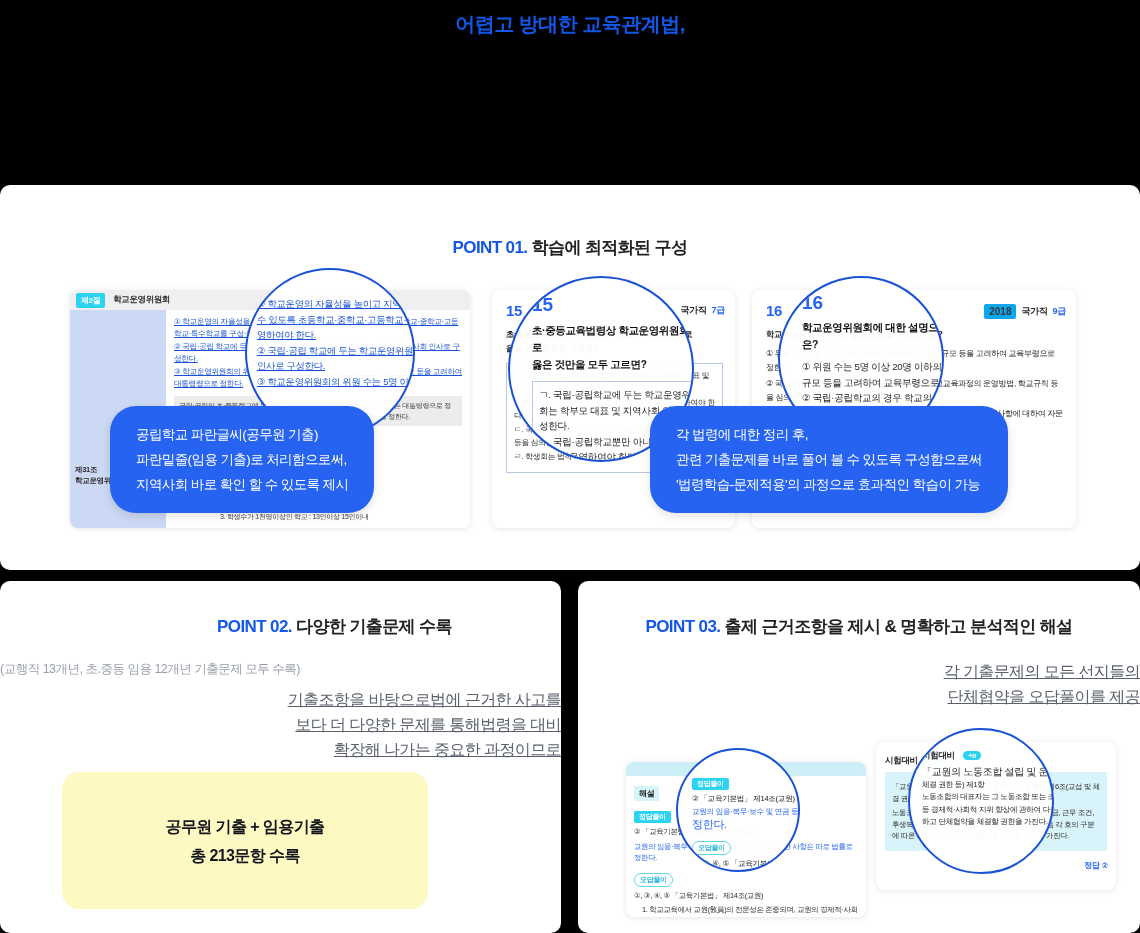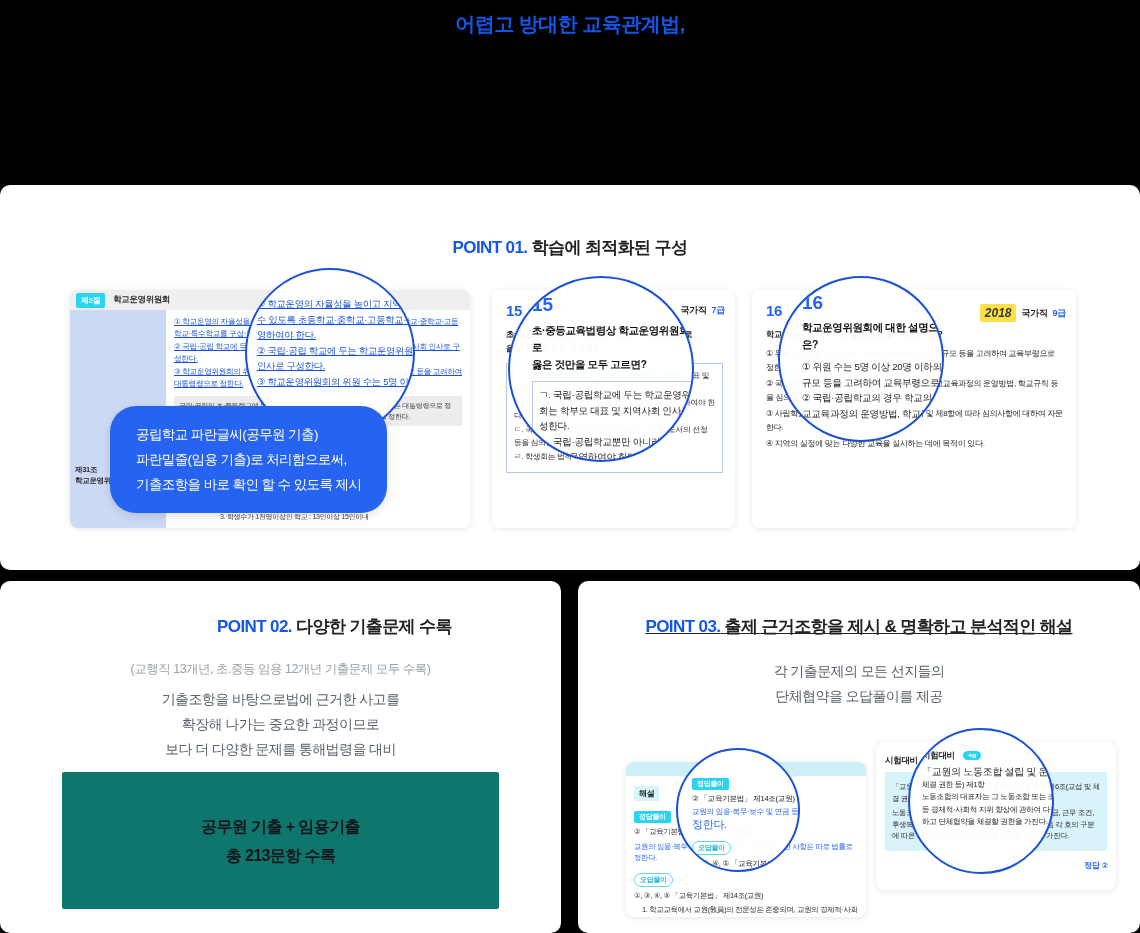--- a/index.html
+++ b/index.html
@@ -27,39 +27,39 @@
   #panel-p3 { left: 578px; top: 581px; width: 562px; height: 352px; }
 
   
   .point-title {
     text-align: center; font-size: 17px; font-weight: 700; letter-spacing: -0.6px;
     color: #222222; white-space: nowrap;
   }
   .point-title .pt-num { color: #1356e8; }
   #p1-title { position: absolute; top: 236px; left: 0; width: 1140px; }
   #p2-title { position: absolute; top: 615px; left: 0; width: 669px; }
-  #p3-title { position: absolute; top: 615px; left: 578px; width: 562px; text-decoration: underline; }
+  #p3-title { position: absolute; top: 615px; left: 578px; width: 562px; }
 
   .sub-note {
-    text-align: center; font-size: 12.5px; color: #9aa0aa; letter-spacing: -0.5px;
+    font-size: 12.5px; color: #9aa0aa; letter-spacing: -0.5px;
     white-space: nowrap;
   }
   #p2-note { position: absolute; top: 661px; left: 0; width: 561px; }
 
   .body-lines {
-    text-align: center; font-size: 14px; line-height: 25px;
-    color: #5a616b; letter-spacing: -0.6px;
+    text-align: right; font-size: 16px; line-height: 25px;
+    color: #5a616b; letter-spacing: -0.6px; text-decoration: underline;
   }
   #p2-body { position: absolute; top: 687px; left: 0; width: 561px; }
   #p3-body { position: absolute; top: 659px; left: 578px; width: 562px; color:#5a616b; }
 
   
   #p2-box {
-    position: absolute; left: 62px; top: 772px; width: 437px; height: 137px;
-    background: #0f766e; border-radius: 2px;
+    position: absolute; left: 62px; top: 772px; width: 366px; height: 137px;
+    background: #fef9c3; border-radius: 17px;
     display: flex; align-items: center; justify-content: center; flex-direction: column;
   }
   #p2-box .bx-line {
     font-size: 16px; font-weight: 700; color: #14161c;
     line-height: 29px; letter-spacing: -0.6px;
   }
 
   
   .callout {
     position: absolute; background: #2563f0; color: #ffffff;
@@ -93,22 +93,22 @@
   .margin-note { position: absolute; left: 5px; bottom: 42px; font-size: 7.5px;
                  font-weight: 700; color: #2b2b2b; line-height: 11px; letter-spacing:-.3px; }
   .foot-note { position: absolute; left: 150px; bottom: 6px; font-size: 7px;
                color: #3a3a3a; letter-spacing: -0.3px; }
 
   
   .q-wrap { padding: 12px 12px 8px 14px; position: relative; height: 100%; }
   .q-num { font-size: 15px; font-weight: 700; color: #2563f0; letter-spacing: -0.4px; }
   .q-badges { position: absolute; right: 10px; top: 14px; display: flex; gap: 5px;
               align-items: center; }
-  .bdg-year { background: #fde047; color: #36383d; font-size: 12px; font-weight: 700;
-              padding: 2px 5px; border-radius: 2px; font-style: italic; }
+  .bdg-year { background: #0ea5e9; color: #36383d; font-size: 10px; font-weight: 700;
+              padding: 2px 5px; border-radius: 2px; }
   .bdg-org { font-size: 9px; font-weight: 700; color: #1f1f1f; letter-spacing:-.3px; }
   .bdg-lvl { font-size: 9px; font-weight: 700; color: #2563f0; letter-spacing:-.3px; }
   .q-stem { font-size: 8.4px; font-weight: 700; color: #1b1b1b; line-height: 14px;
             margin-top: 8px; letter-spacing: -0.3px; }
   .q-box { border: 1px solid #b9c7e6; padding: 6px 7px; margin-top: 8px; }
   .q-box p { font-size: 7.8px; line-height: 12.5px; color: #2c2c2c;
              letter-spacing: -0.3px; margin-bottom: 2px; }
   .q-choices { display: flex; flex-wrap: wrap; margin-top: 8px; }
   .q-choices span { width: 50%; font-size: 8px; color: #2c2c2c; line-height: 14px;
                     letter-spacing: -0.3px; }
@@ -259,35 +259,40 @@
       <div class="zq-num">16</div>
       <div class="zq-stem" style="margin-top:5px">학교운영위원회에 대한 설명으로 옳지 않은 것은?</div>
       <div class="zq-item" style="margin-top:6px">① 위원 수는 5명 이상 20명 이하의 범위에서 학교의 규모 등을 고려하여 교육부령으로 정한다.</div>
       <div class="zq-item">② 국립·공립학교의 경우 학교의 예산안과 결산, 학교교육과정의 운영방법, 학교규칙 등을 심의한다.</div>
     </div>
   </div>
 
   <div class="callout" id="callout-1">
     <div>공립학교 파란글씨(공무원 기출)</div>
     <div>파란밑줄(임용 기출)로 처리함으로써,</div>
-    <div>기출조항을 바로 확인 할 수 있도록 제시</div>
-  </div>
-
+    <div>지역사회 바로 확인 할 수 있도록 제시</div>
+  </div>
+
+  <div class="callout" id="callout-2">
+    <div>각 법령에 대한 정리 후,</div>
+    <div>관련 기출문제를 바로 풀어 볼 수 있도록 구성함으로써</div>
+    <div>'법령학습-문제적용'의 과정으로 효과적인 학습이 가능</div>
+  </div>
 
   <div class="panel" id="panel-p2"></div>
 
   <div class="point-title" id="p2-title">
     <span class="pt-num">POINT 02.</span>
     <span>다양한 기출문제 수록</span>
   </div>
   <div class="sub-note" id="p2-note">(교행직 13개년, 초.중등 임용 12개년 기출문제 모두 수록)</div>
   <div class="body-lines" id="p2-body">
     <div>기출조항을 바탕으로법에 근거한 사고를</div>
+    <div>보다 더 다양한 문제를 통해법령을 대비</div>
     <div>확장해 나가는 중요한 과정이므로</div>
-    <div>보다 더 다양한 문제를 통해법령을 대비</div>
   </div>
   <div id="p2-box">
     <div class="bx-line">공무원 기출 + 임용기출</div>
     <div class="bx-line">총 213문항 수록</div>
   </div>
 
   <div class="panel" id="panel-p3"></div>
 
   <div class="point-title" id="p3-title">
     <span class="pt-num">POINT 03.</span>

